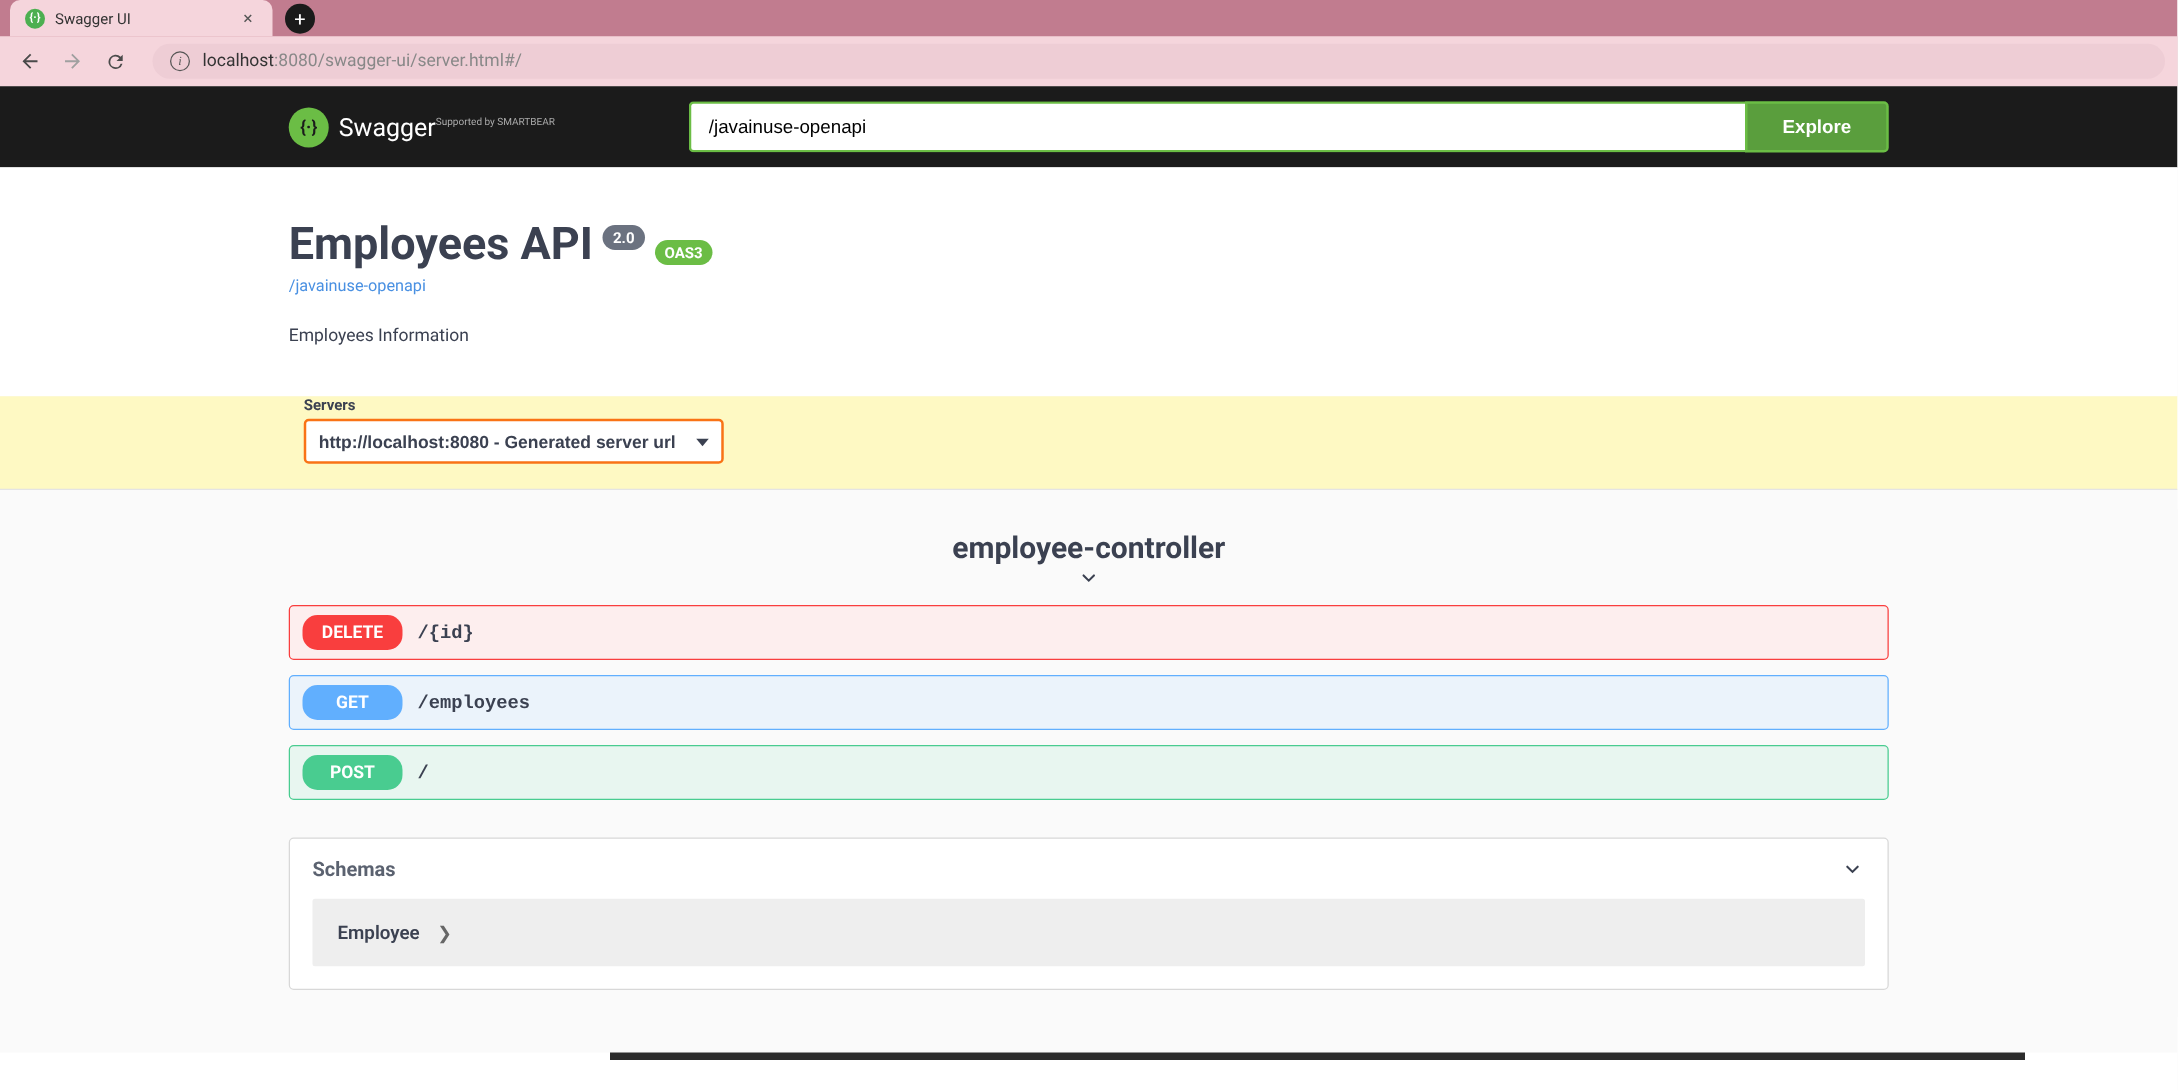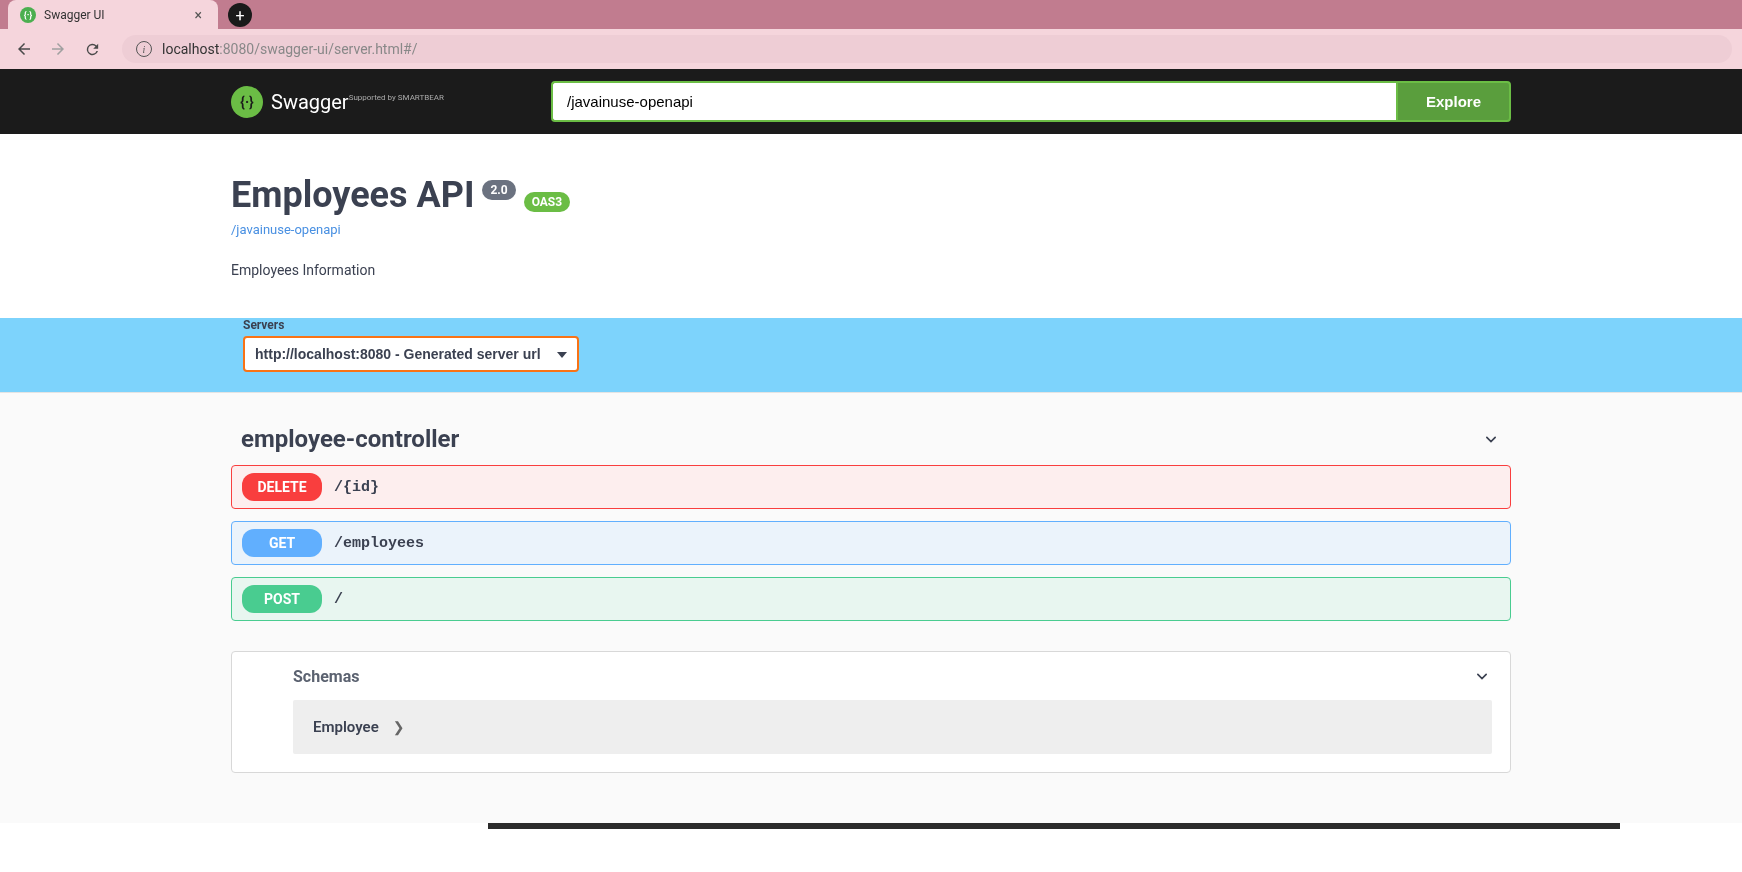--- a/index.html
+++ b/index.html
@@ -231,21 +231,21 @@
       display: inline-block;
       margin-top: 6px;
     }
     .api-desc {
       color: #3b4151;
       font-size: 14px;
       margin-top: 24px;
     }
 
     .servers-section {
-      background: #7dd3fc;
+      background: #fef9c3;
       padding-bottom: 20px;
       border-bottom: 1px solid #e4e4e4;
       padding-left: 24px;
     }
     .servers-label {
       font-size: 12px;
       font-weight: 700;
       color: #3b4151;
     }
     .server-select {
@@ -278,20 +278,21 @@
 
     .ops-section {
       padding: 20px 0 30px;
     }
     .tag-header {
       display: flex;
       align-items: center;
       justify-content: space-between;
       padding: 12px 10px;
       cursor: pointer;
+      flex-direction: column;
     }
     .tag-name {
       font-size: 24px;
       font-weight: 700;
       color: #3b4151;
     }
     .chevron {
       width: 20px;
       height: 20px;
     }
@@ -334,21 +335,20 @@
       font-size: 15px;
       font-weight: 700;
       color: #3b4151;
     }
 
     .schemas-section {
       border: 1px solid #d8d8d8;
       border-radius: 4px;
       background: #fff;
       margin-bottom: 20px;
-      padding-left: 43px;
     }
     .schemas-header {
       display: flex;
       align-items: center;
       justify-content: space-between;
       padding: 14px 18px;
       cursor: pointer;
     }
     .schemas-title {
       font-size: 16px;

